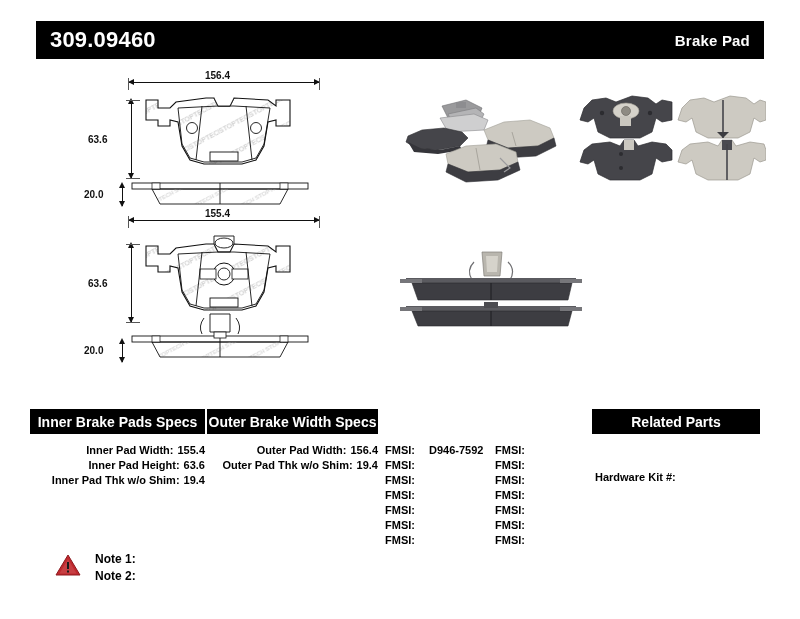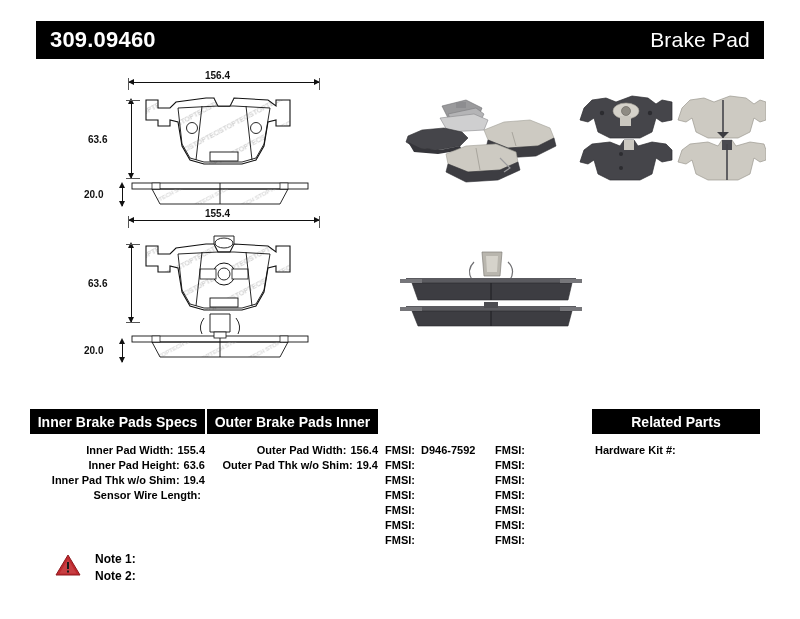--- a/index.html
+++ b/index.html
@@ -17,21 +17,21 @@
   .header-bar{
     position:absolute;left:36px;top:21px;width:728px;height:38px;
     background:#000;
     display:flex;align-items:center;justify-content:space-between;
     padding:0 14px;box-sizing:border-box;
   }
   .header-sku{
     color:#fff;font-size:22px;font-weight:bold;letter-spacing:.2px;
   }
   .header-title{
-    color:#fff;font-size:21px;font-weight:normal;letter-spacing:.2px;
+    color:#fff;font-size:15px;font-weight:bold;letter-spacing:.2px;
   }
 
   
   .drawings{position:absolute;left:0;top:62px;width:800px;height:330px;}
 
   .dwg{position:absolute;}
 
   .dimtext{
     position:absolute;font-size:10px;font-weight:bold;color:#111;
     font-family:"Liberation Sans", sans-serif;white-space:nowrap;
@@ -63,25 +63,25 @@
 
   .body-row{position:relative;}
   .spec-block{position:absolute;top:0;}
   .spec-line{
     font-size:11px;font-weight:bold;line-height:15px;white-space:nowrap;
   }
   .spec-line .lbl{}
   .spec-line .val{margin-left:4px;}
 
   .ra{text-align:right;}
-  .la{text-align:left;}
+  .la{text-align:left;margin-top:27px;}
 
   .fmsi-col{position:absolute;top:0;}
   .fmsi-line{font-size:11px;font-weight:bold;line-height:15px;white-space:nowrap;}
-  .fmsi-line .val{margin-left:6px;}
+  .fmsi-line .val{margin-left:14px;}
 
   
   .notes{position:absolute;left:55px;top:551px;display:flex;align-items:flex-start;}
   .warn-icon{width:26px;height:24px;margin-top:2px;}
   .note-list{margin-left:14px;}
   .note-line{font-size:12px;font-weight:bold;line-height:17px;}
 </style>
 </head>
 <body>
 
@@ -299,40 +299,37 @@
       </g>
     </svg>
 
   </div>
 
   <div class="spec-table">
 
     <div class="hdr-row">
       <div class="hdr-cell" style="left:0px;width:175px;">Inner Brake Pads Specs</div>
       <div class="col-sep" style="left:175px;"></div>
-      <div class="hdr-cell" style="left:177px;width:171px;">Outer Brake Pads Inner</div>
+      <div class="hdr-cell" style="left:177px;width:171px;">Outer Brake Width Specs</div>
       <div class="col-sep" style="left:348px;"></div>
       <div class="col-sep" style="left:558px;"></div>
       <div class="hdr-cell" style="left:562px;width:168px;">Related Parts</div>
     </div>
 
     <div class="body-row" style="height:140px;text-decoration:underline;">
 
       <div class="spec-block" style="left:0px;top:9px;width:175px;">
         <div class="spec-line ra">
           <span class="lbl">Inner Pad Width:</span><span class="val">155.4</span>
         </div>
         <div class="spec-line ra">
           <span class="lbl">Inner Pad Height:</span><span class="val">63.6</span>
         </div>
         <div class="spec-line ra">
           <span class="lbl">Inner Pad Thk w/o Shim:</span><span class="val">19.4</span>
-        </div>
-        <div class="spec-line ra">
-          <span class="lbl">Sensor Wire Length:</span><span class="val"></span>
         </div>
       </div>
 
       <div class="spec-block" style="left:177px;top:9px;width:171px;">
         <div class="spec-line ra">
           <span class="lbl">Outer Pad Width:</span><span class="val">156.4</span>
         </div>
         <div class="spec-line ra">
           <span class="lbl">Outer Pad Thk w/o Shim:</span><span class="val">19.4</span>
         </div>

